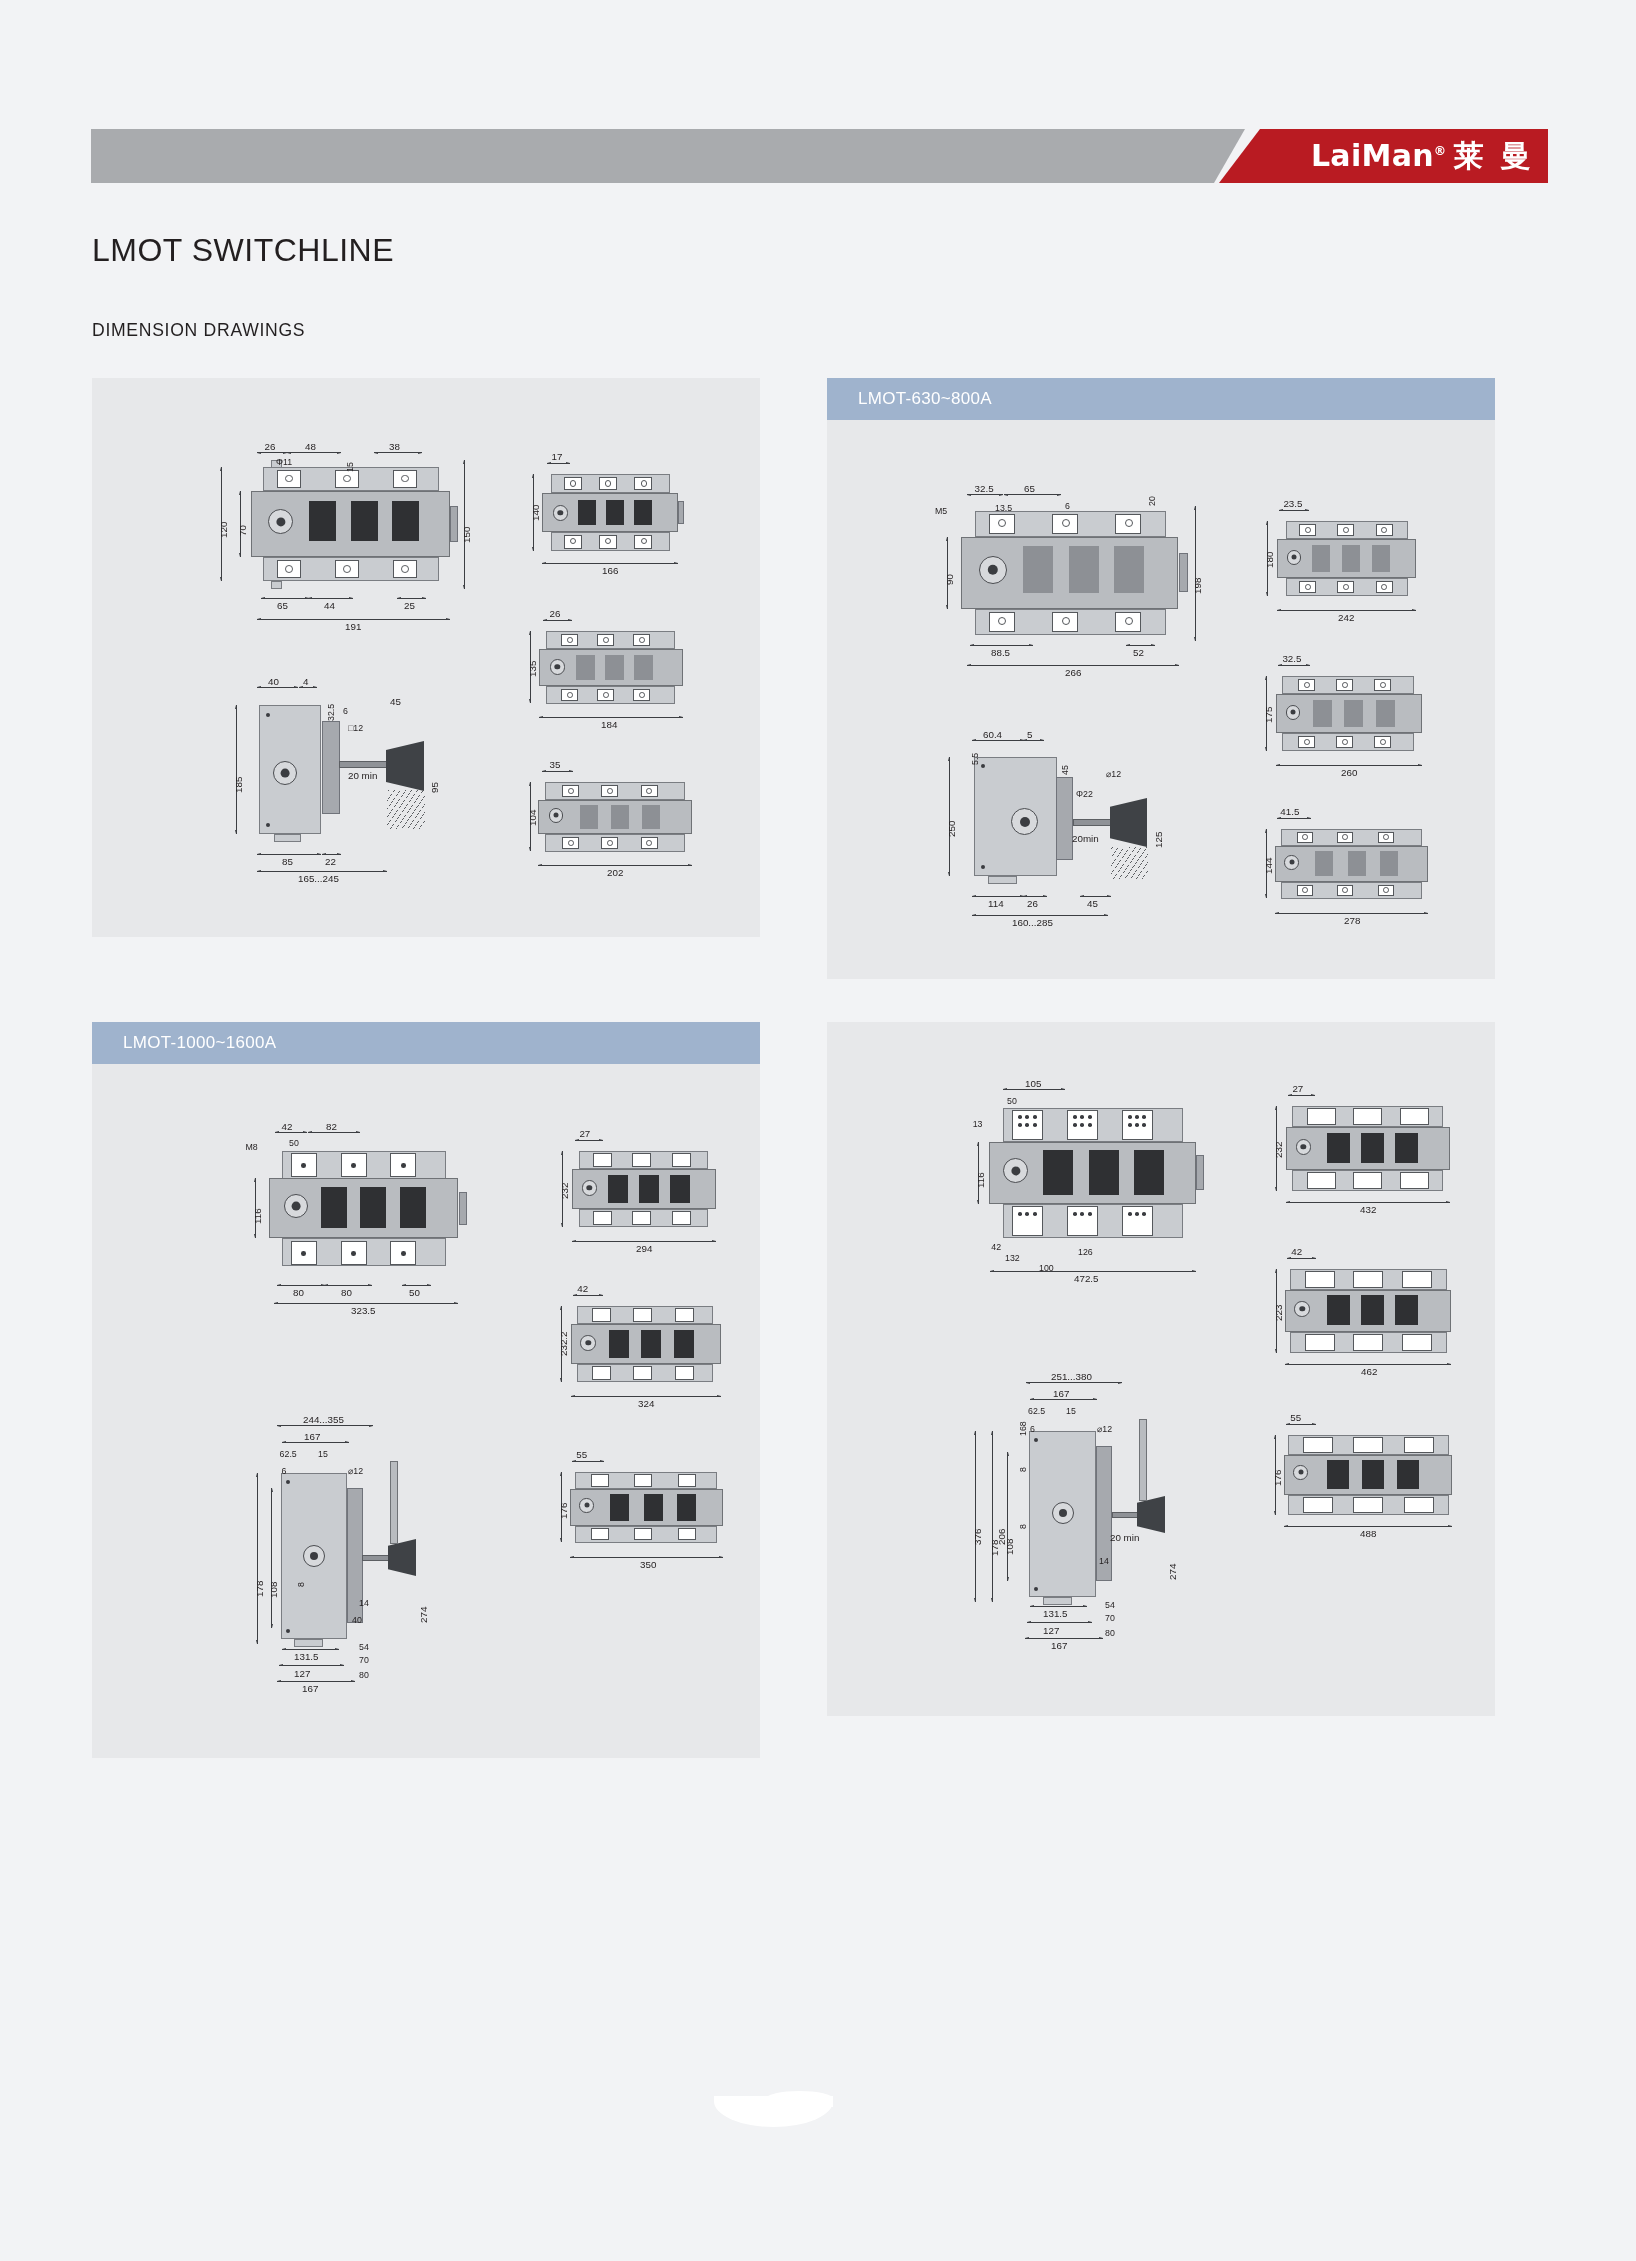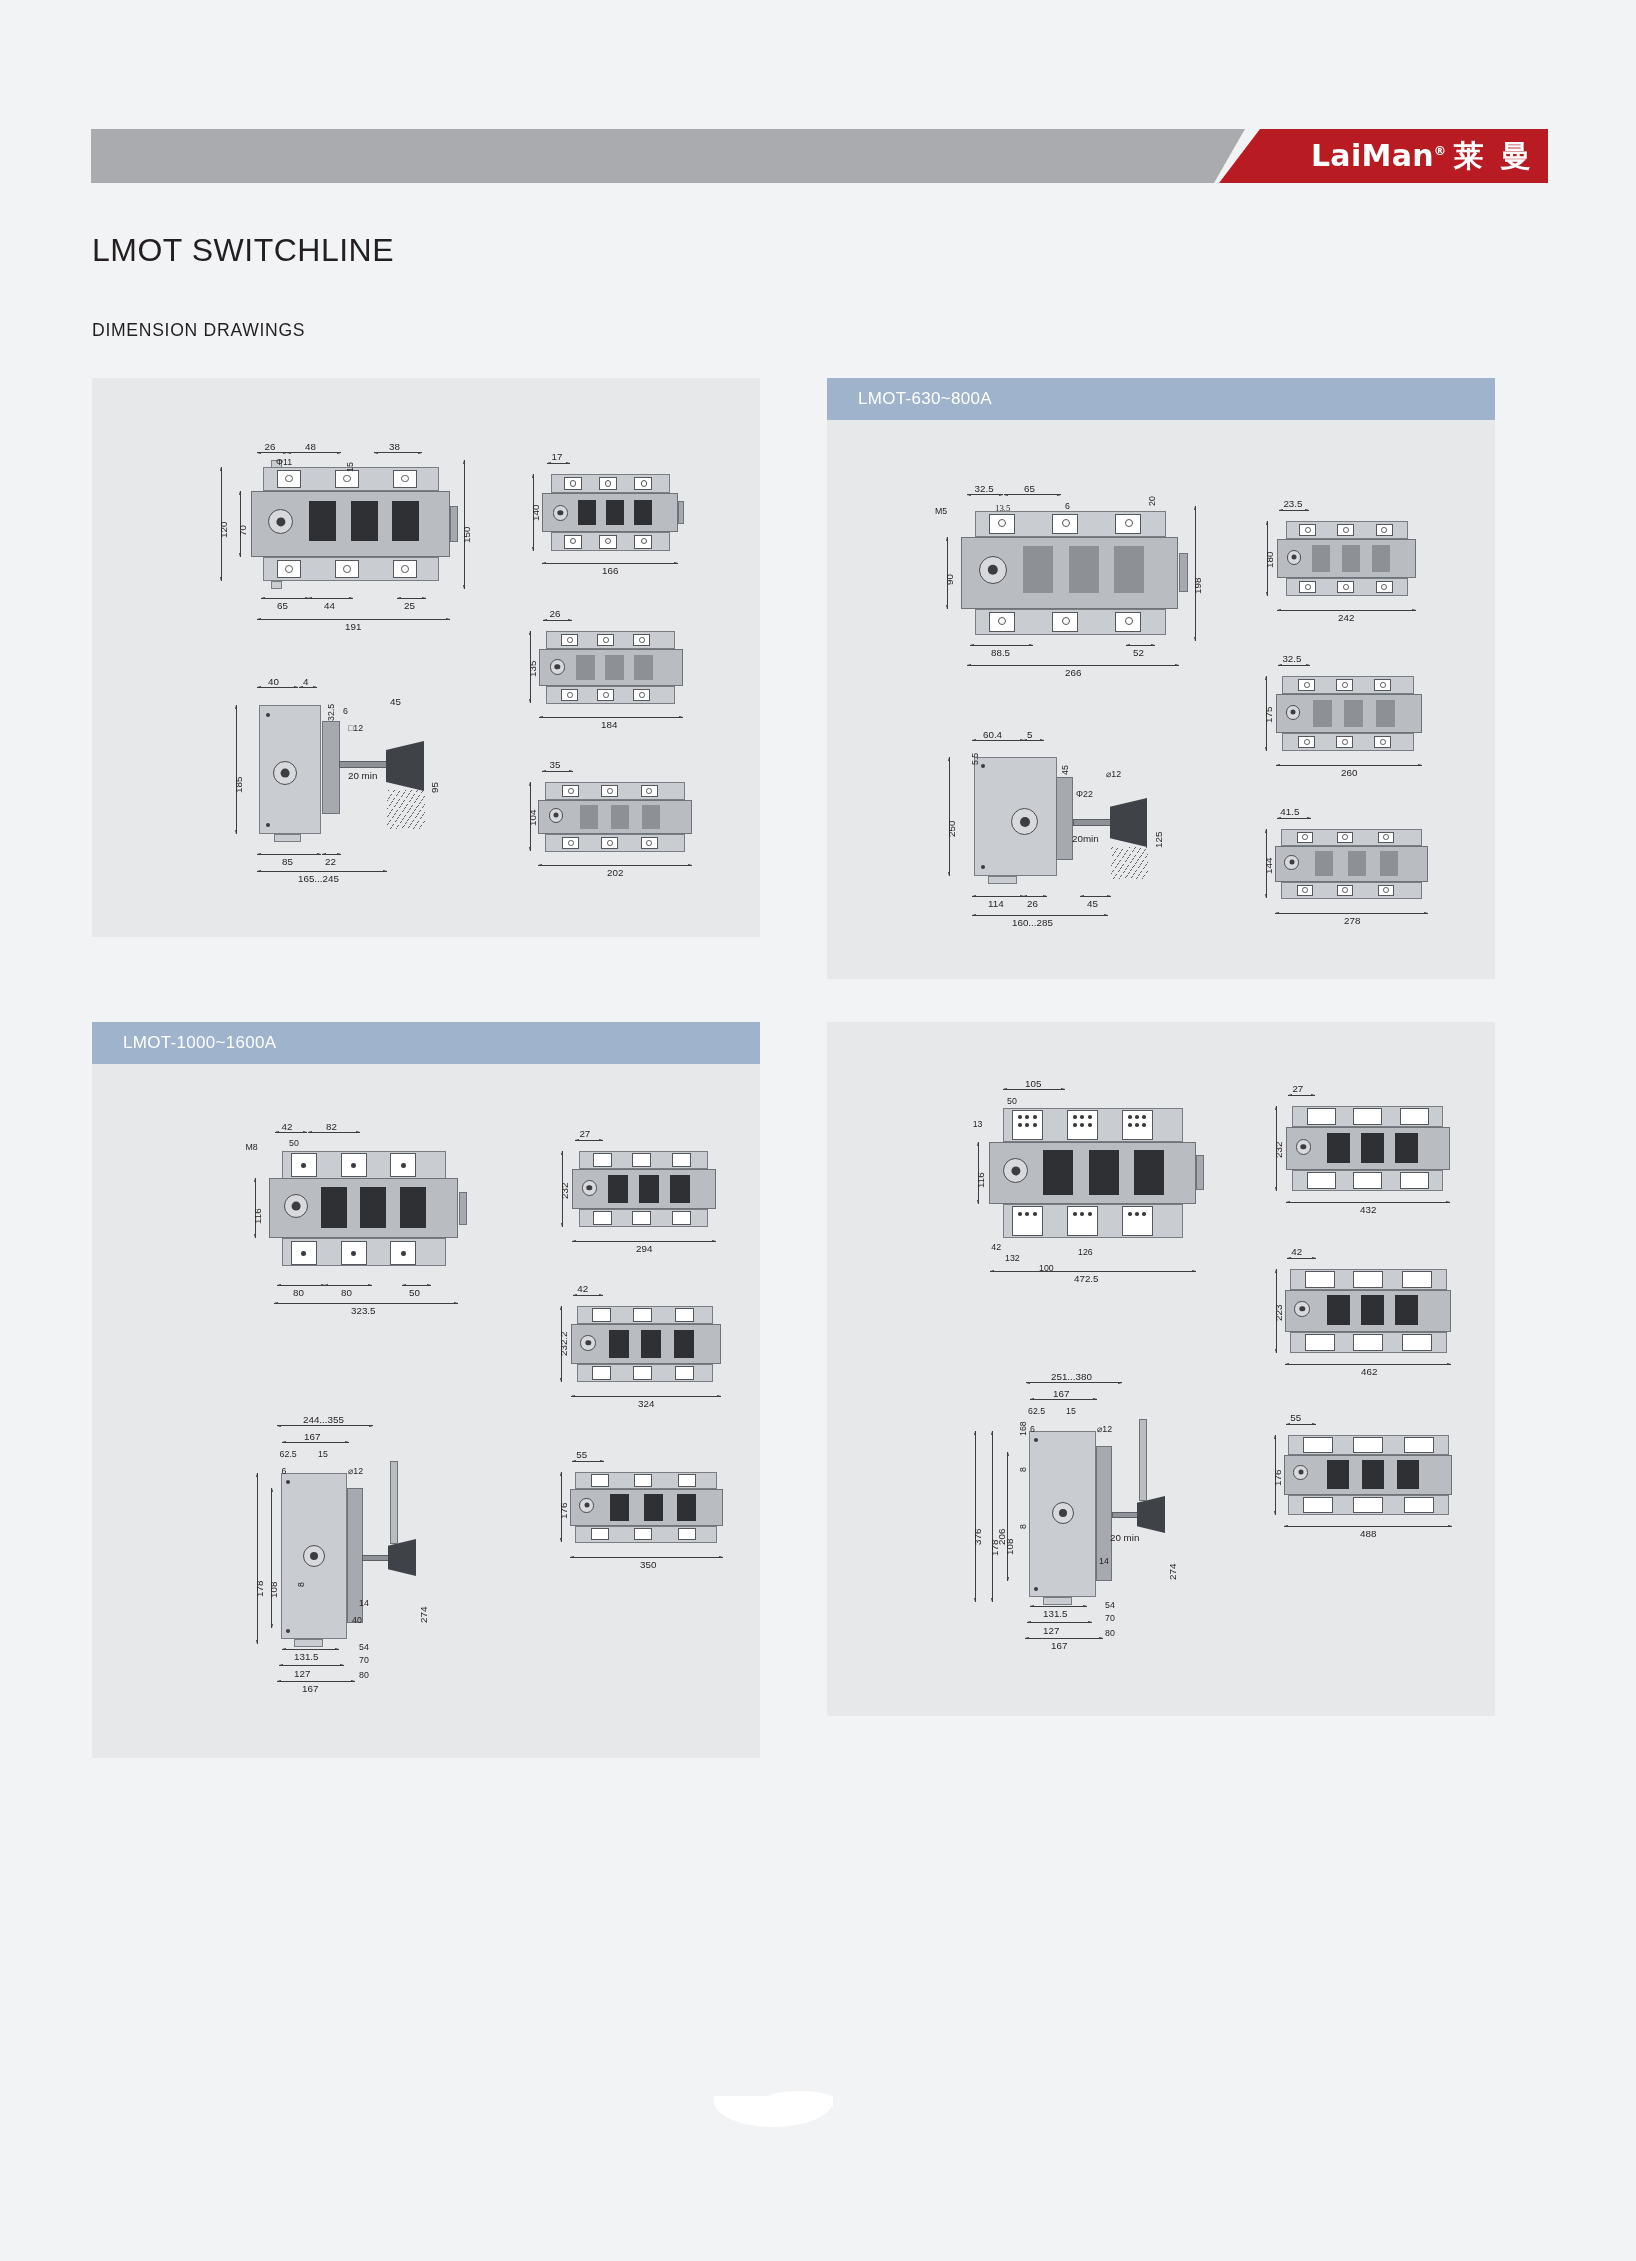--- a/index.html
+++ b/index.html
@@ -491,21 +491,21 @@
         <div class="white-box" style="left:96px; top:125px; width:26px; height:19.7px;"></div>
         <div class="white-box" style="left:159px; top:125px; width:26px; height:19.7px;"></div>
         <div class="hole" style="left:42px; top:130px; width:8.3px; height:8.3px;"></div>
         <div class="hole" style="left:106px; top:130px; width:8.3px; height:8.3px;"></div>
         <div class="hole" style="left:169px; top:130px; width:8.3px; height:8.3px;"></div>
 
         <div class="dim-h" style="left:11.4px; top:7.2px; width:36px;"></div>
         <div class="lbl" style="left:18.6px; top:-4.1px;">32.5</div>
         <div class="dim-h" style="left:48px; top:7.2px; width:57px;"></div>
         <div class="lbl" style="left:68px; top:-4.1px;">65</div>
-        <div class="lbl sm" style="left:39px; top:15.5px;font-family:Liberation Serif, serif;">13.5</div>
+        <div class="lbl sm" style="left:39px; top:15.5px;">13.5</div>
         <div class="lbl sm" style="left:109px; top:13.5px;">6</div>
         <div class="lbl sm vert" style="left:191px; top:18.6px;">20</div>
         <div class="lbl sm" style="left:-21px; top:18.6px;">M5</div>
 
         <div class="dim-v" style="left:-9.3px; top:50px; height:72px;"></div>
         <div class="lbl vert" style="left:-12.4px; top:98px;">90</div>
         <div class="dim-v" style="left:239px; top:18.6px; height:135px;"></div>
         <div class="lbl vert" style="left:236px; top:107px;">198</div>
 
         <div class="dim-h" style="left:13.5px; top:158px; width:63px;"></div>

